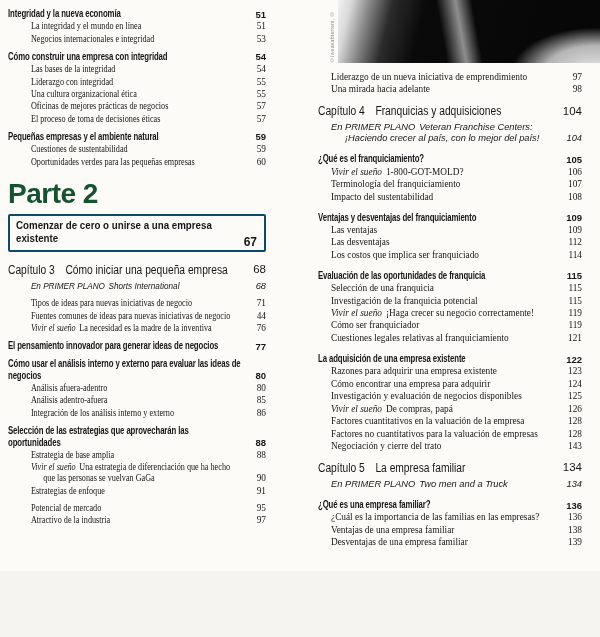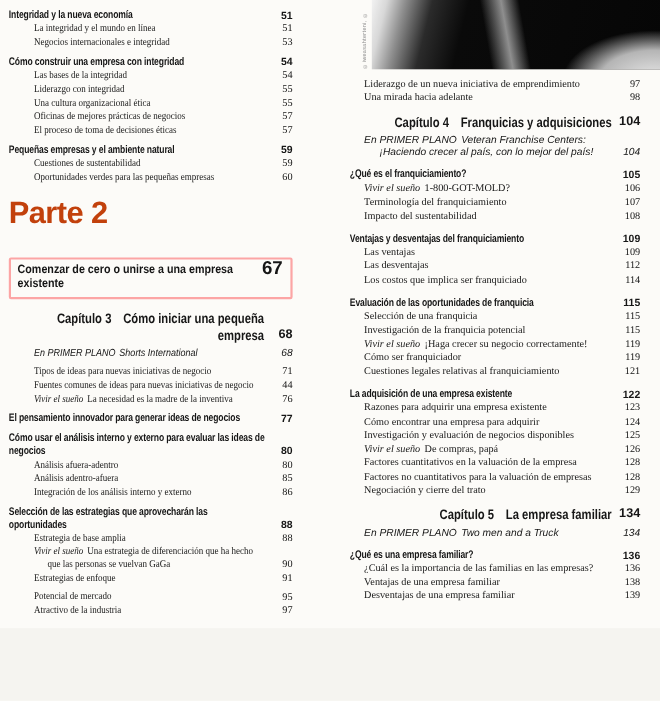--- a/index.html
+++ b/index.html
@@ -57,42 +57,42 @@
   .col-right .row.sub .txt, .col-right .row.vivir .txt, .col-right .row.primer .txt {
     padding-left: 27px; text-indent: -14px;
   }
   .row.vivir .pre { font-style: italic; margin-right: 4px; }
   .row.primer { font-family: "Liberation Sans", sans-serif; font-style: italic; }
   .row.primer .pre { margin-right: 4px; }
   .row.primer .pg { font-style: italic; }
 
   
   .row.chapter {
-    font-family: "Liberation Sans", sans-serif; font-weight: 700;
-    font-size: 12.5px; line-height: 1.2; margin-top: 4px; margin-bottom: 3px; padding-right: 26px; text-align: right;
+    font-family: "Liberation Sans", sans-serif; font-weight: 400;
+    font-size: 12.5px; line-height: 1.2; margin-top: 4px; margin-bottom: 3px; padding-right: 26px;
   }
   .row.chapter .txt { width: 122%; transform: scaleX(.82); }
   .row.chapter .ch-label { margin-right: 13px; }
   .row.chapter .pg { font-size: 11.5px; bottom: 1px; }
 
   
   .parte-heading {
     font-family: "Liberation Sans", sans-serif; font-weight: 700;
-    font-size: 28px; letter-spacing: -.5px; margin: 10px 0 24px; color: #c2410c;
+    font-size: 28px; letter-spacing: -.5px; margin: 10px 0 4px; color: #14532d;
   }
 
   
   .boxed-entry {
-    position: relative; border: 2px solid #fca5a5; border-radius: 2px;
+    position: relative; border: 2px solid #0c4a6e; border-radius: 2px;
     padding: 3px 30px 4px 6px; margin: 2px 0 11px;
     font-family: "Liberation Sans", sans-serif; font-weight: 700;
     font-size: 11px; line-height: 1.25;
   }
   .boxed-entry .boxed-text { display: block; width: 113%; transform: scaleX(.885); transform-origin: left bottom; }
-  .boxed-entry .boxed-page { position: absolute; right: 7px; bottom: 16px; font-size: 17px; }
+  .boxed-entry .boxed-page { position: absolute; right: 7px; bottom: 0; font-size: 12px; }
 </style>
 </head>
 <body>
 
 <div class="page">
   <div class="photo-credit">©iweasahterteni, ©</div>
   <div class="photo-fragment"></div>
   <div class="col col-left" id="col-left">
       <div class="block">
         <div class="row main">
@@ -337,21 +337,21 @@
         <div class="row sub">
           <span class="txt">Factores cuantitativos en la valuación de la empresa</span>
           <span class="pg">128</span>
         </div>
         <div class="row sub">
           <span class="txt">Factores no cuantitativos para la valuación de empresas</span>
           <span class="pg">128</span>
         </div>
         <div class="row sub">
           <span class="txt">Negociación y cierre del trato</span>
-          <span class="pg">129</span>
+          <span class="pg">143</span>
         </div>
       </div>
       <div class="block">
         <div class="row chapter">
           <span class="txt"><span class="ch-label">Capítulo 5</span><span class="ch-title">La empresa familiar</span></span>
           <span class="pg">134</span>
         </div>
         <div class="row primer">
           <span class="txt"><span class="pre">En PRIMER PLANO</span><span class="rest">Two men and a Truck</span></span>
           <span class="pg">134</span>

